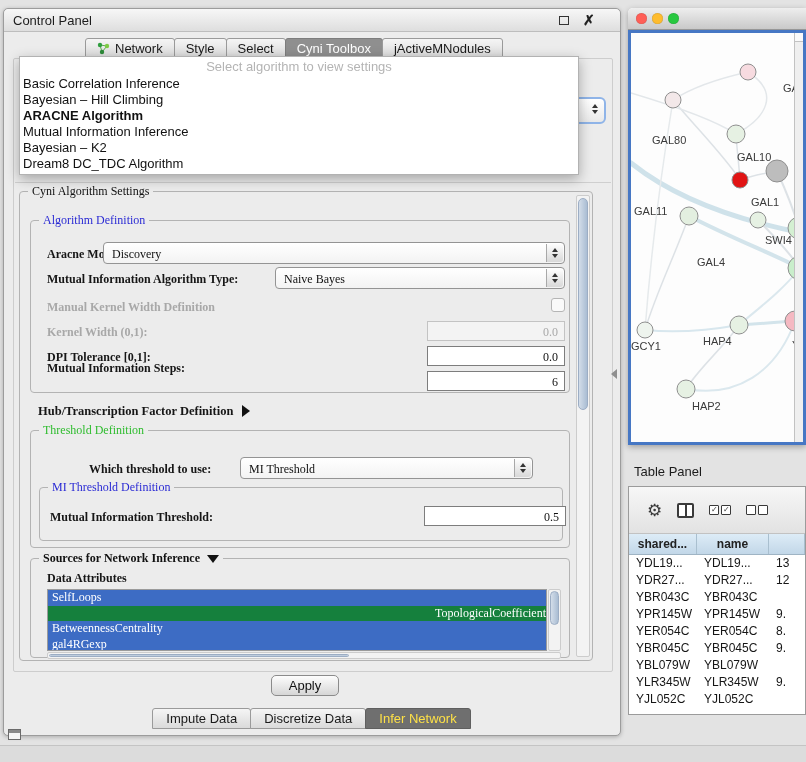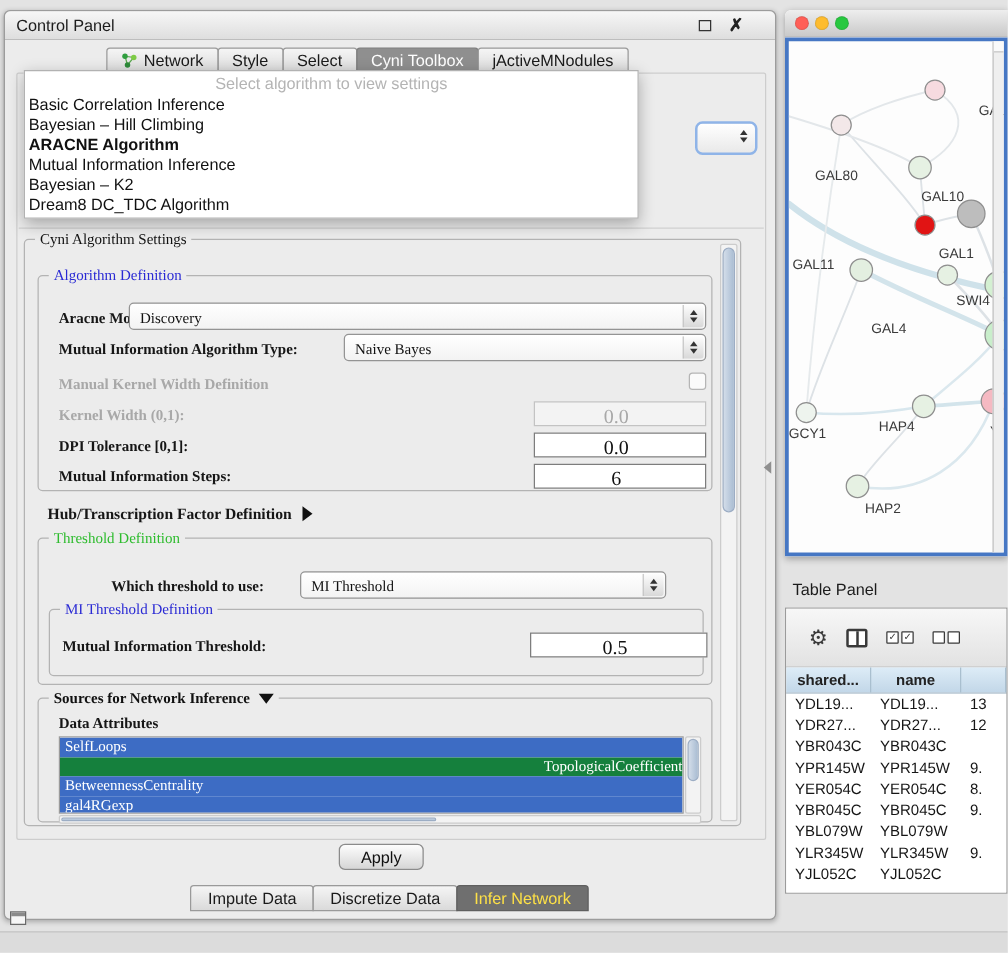--- a/index.html
+++ b/index.html
@@ -19,21 +19,21 @@
       border:1px solid #cdcdcd; border-radius:2px; background:#ececec; }
 
 
 .tabs { position:absolute; left:82px; top:29px; display:flex; z-index:3; }
 .tab { height:21px; display:flex; align-items:center; padding:0 11px; font-size:13px; color:#1a1a1a;
       background:linear-gradient(#f5f5f5,#dadada); border:1px solid #9a9a9a; margin-left:-1px; border-radius:3px 3px 0 0; }
 .tab.selected { background:#8f8f8f; color:#fff; border-color:#7d7d7d; }
 .net-icon { display:inline-block; width:13px; height:13px; margin-right:5px; }
 
 
-.popup { position:absolute; left:15px; top:47px; width:492px; height:119px; background:#fff;
+.popup { position:absolute; left:15px; top:47px; width:560px; height:119px; background:#fff;
       border:1px solid #b2b2b2; box-shadow:0 4px 12px rgba(0,0,0,.3); z-index:20; padding-top:2px; }
 .popup .ph { font-size:13px; color:#b4b4b4; text-align:center; height:17px; line-height:16px; }
 .popup .opt { font-size:13px; color:#111; height:16px; line-height:16px; padding-left:3px; white-space:nowrap; }
 .popup .opt.bold { font-weight:bold; }
 
 
 .combo-frag { position:absolute; left:552px; top:88px; width:50px; height:27px; z-index:12;
       background:linear-gradient(#ffffff,#e9e9e9); border:2px solid #8fb4e8; border-radius:6px; }
 .combo-frag .cfa { position:absolute; right:6px; top:5px; display:flex; flex-direction:column; gap:2px; align-items:center; }
 
@@ -54,21 +54,21 @@
       border:1px solid #949494; border-radius:4px; }
 .combo .cval { position:absolute; left:8px; top:4px; font-size:12px; color:#111; white-space:nowrap; }
 .combo .cbtn { position:absolute; right:1px; top:1px; bottom:1px; width:17px; border-left:1px solid #a8a8a8;
       background:linear-gradient(#fdfdfd,#d8d8d8); border-radius:0 3px 3px 0;
       display:flex; flex-direction:column; align-items:center; justify-content:center; gap:2px; }
 .tri-up-sm { width:0; height:0; border-bottom:4px solid #333; border-left:3px solid transparent; border-right:3px solid transparent; }
 .tri-dn-sm { width:0; height:0; border-top:4px solid #333; border-left:3px solid transparent; border-right:3px solid transparent; }
 
 
 .tfield { position:absolute; height:20px; background:#fff; border:1px solid #7d7d7d;
-      font-size:16px; color:#111; text-align:center; padding:3px 6px 0 0; }
+      font-size:12px; color:#111; text-align:right; padding:3px 6px 0 0; }
 .tfield.disabled { background:#f3f3f3; border-color:#c3c3c3; color:#a8a8a8; }
 
 .checkbox { position:absolute; width:14px; height:14px; background:#fafafa; border:1px solid #b5b5b5; border-radius:3px; }
 
 .tri-right { display:inline-block; width:0; height:0; border-left:8px solid #111;
       border-top:6px solid transparent; border-bottom:6px solid transparent; margin-left:9px; vertical-align:-2px; }
 .tri-down { display:inline-block; width:0; height:0; border-top:8px solid #111;
       border-left:6px solid transparent; border-right:6px solid transparent; margin-left:7px; vertical-align:-1px; }
 
 
@@ -220,21 +220,21 @@
 
         <span class="lbl disabled" style="left:16px; top:79px;">Manual Kernel Width Definition</span>
         <span class="checkbox" style="left:520px; top:77px;"></span>
 
         <span class="lbl disabled" style="left:16px; top:104px;">Kernel Width (0,1):</span>
         <div class="tfield disabled" style="left:396px; top:100px; width:138px;">0.0</div>
 
         <span class="lbl" style="left:16px; top:129px;">DPI Tolerance [0,1]:</span>
         <div class="tfield" style="left:396px; top:125px; width:138px;">0.0</div>
 
-        <span class="lbl" style="left:16px; top:153px;">Mutual Information Steps:</span>
+        <span class="lbl" style="left:16px; top:140px;">Mutual Information Steps:</span>
         <div class="tfield" style="left:396px; top:150px; width:138px;">6</div>
       </div>
 
       <span class="lbl" style="left:18px; top:212px; font-size:12.5px;">
         <span>Hub/Transcription Factor Definition</span><span class="tri-right"></span>
       </span>
 
       <div class="grp" style="left:10px; top:238px; width:540px; height:118px;">
         <span class="grp-title green">Threshold Definition</span>
 

